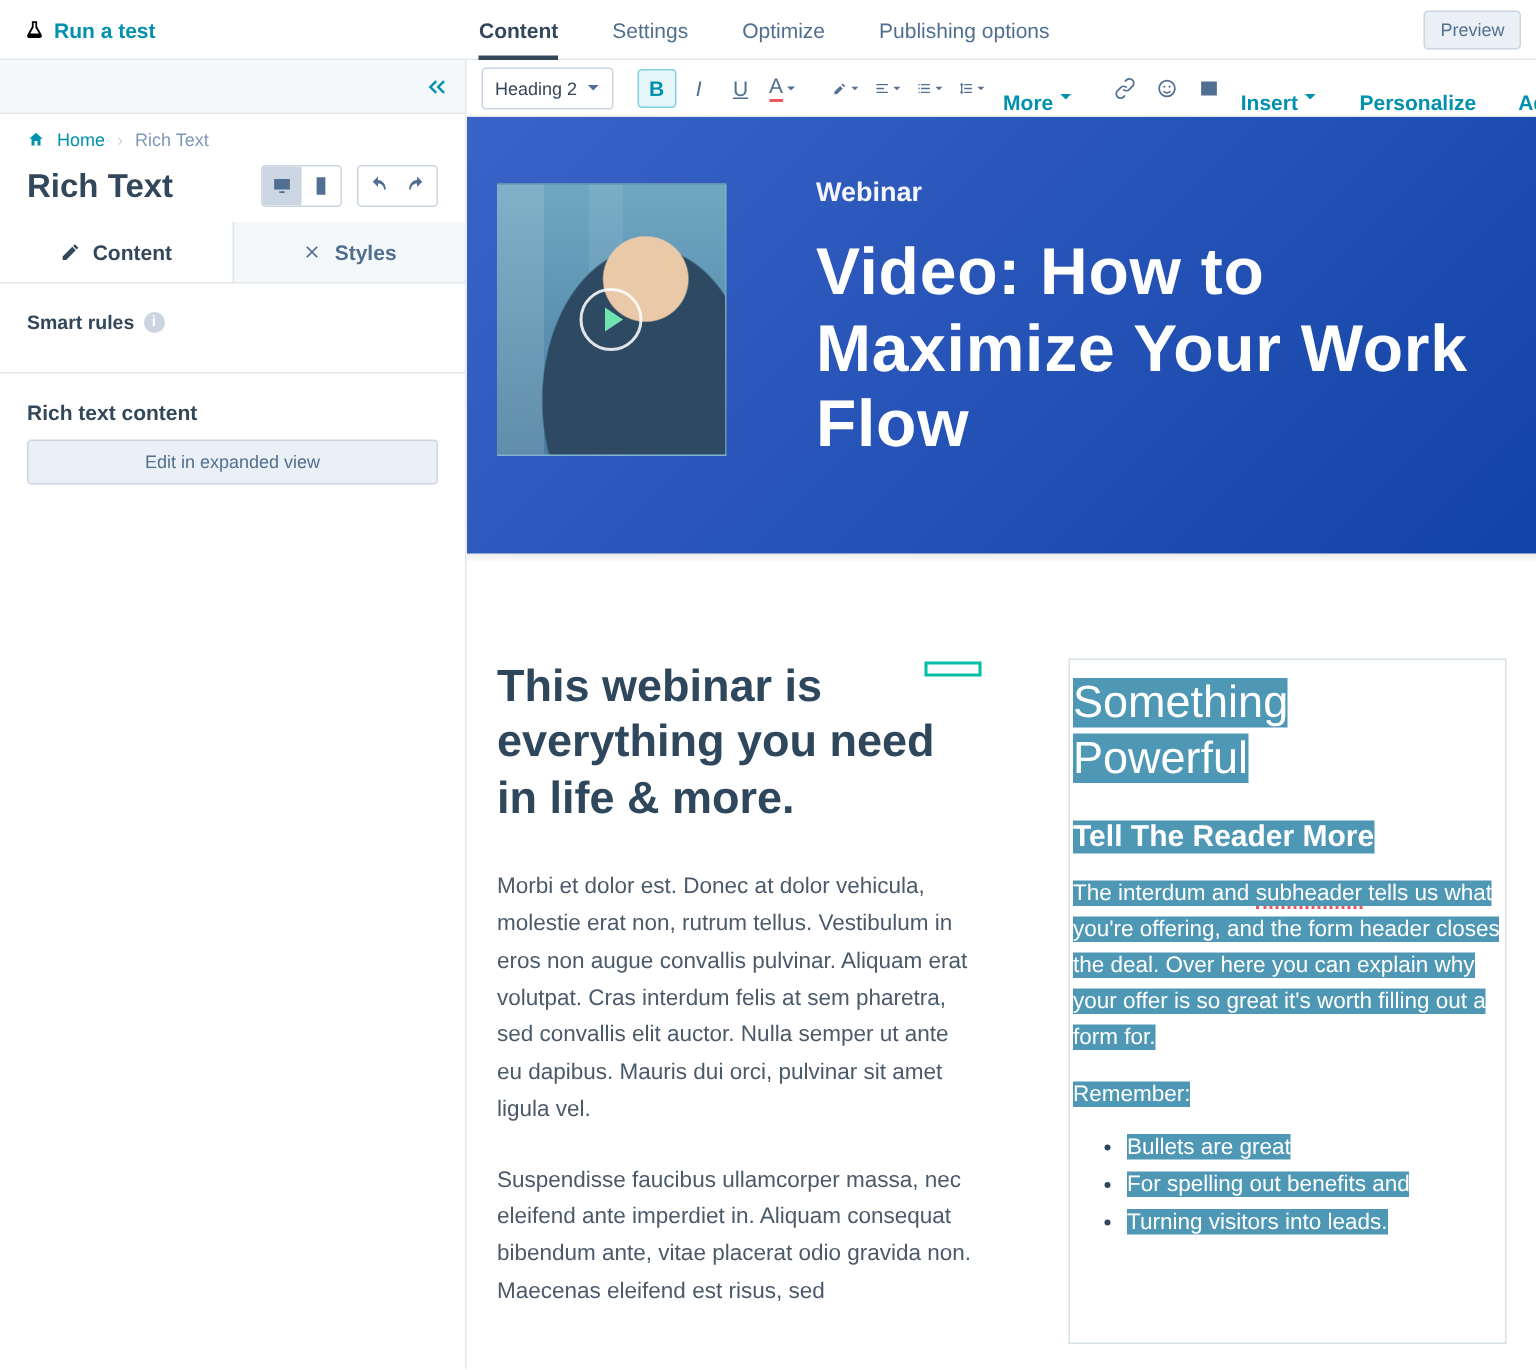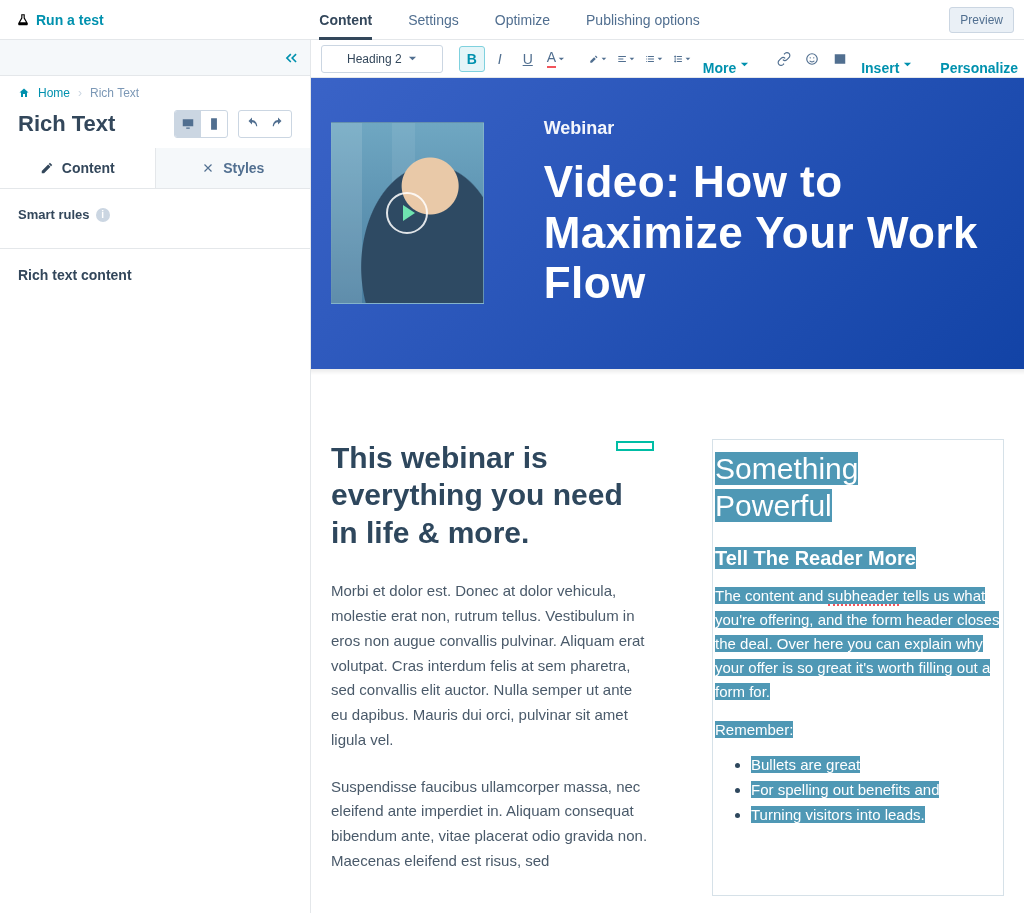--- a/index.html
+++ b/index.html
@@ -53,21 +53,21 @@
   .divider{height:1px;background:var(--border);margin:8px 0 0;}
   .rtc-label{font-weight:700;padding:18px 18px 10px;}
   .expand-btn{margin:0 18px;border:1px solid #cbd6e2;background:#eaf0f6;color:#516f90;border-radius:3px;padding:7px 12px;font-size:12px;}
   
   .content{flex:1;display:flex;flex-direction:column;overflow:hidden;}
   .toolbar{height:38px;border-bottom:1px solid var(--border);display:flex;align-items:center;padding:0 10px;gap:2px;background:#fff;white-space:nowrap;}
   .sep-v{width:1px;height:22px;background:var(--border);margin:0 6px;}
   .tb-btn{min-width:26px;height:26px;border-radius:3px;display:flex;align-items:center;justify-content:center;color:#516f90;cursor:pointer;padding:0 4px;}
   .tb-btn svg{width:14px;height:14px;fill:currentColor;}
   .tb-btn.active{background:#e5f5f8;border:1px solid #7fd1de;color:var(--teal-d);}
-  .heading-sel{border:1px solid #cbd6e2;border-radius:3px;height:28px;padding:0 25px;display:flex;align-items:center;gap:6px;font-size:12px;color:var(--text);}
+  .heading-sel{border:1px solid #cbd6e2;border-radius:3px;height:28px;padding:0 8px;display:flex;align-items:center;gap:6px;font-size:12px;color:var(--text);}
   .heading-sel svg{width:9px;height:9px;fill:#516f90;}
   .tb-link{color:var(--teal-d);font-weight:600;padding:0 6px;display:flex;align-items:flex-start;gap:4px;cursor:pointer;margin-top:18px;}
   .tb-link svg{width:9px;height:9px;fill:var(--teal-d);}
   .underline-red{border-bottom:2px solid #f2545b;padding-bottom:1px;}
   .stage{flex:1;overflow:auto;}
   .hero{background:linear-gradient(135deg,var(--hero1),var(--hero2));padding:40px 0 60px;display:flex;gap:60px;align-items:center;padding-left:20px;}
   .video-thumb{width:272px;height:182px;background:linear-gradient(180deg,#6fa7c2,#4a7ea0);border:1px solid rgba(255,255,255,.15);position:relative;overflow:hidden;}
   .video-thumb::before{content:"";position:absolute;inset:0;background:
     radial-gradient(circle at 65% 35%, #e9c9a8 0 28px, transparent 29px),
     radial-gradient(ellipse at 66% 80%, #2e4a63 0 70px, transparent 71px),
@@ -175,20 +175,21 @@
       </div>
     </div>
     <div class="section">
       <div class="section-label">
         <span>Smart rules</span>
         <span class="info">i</span>
       </div>
     </div>
     <div class="divider"></div>
     <div class="rtc-label">Rich text content</div>
+    <button class="expand-btn">Edit in expanded view</button>
   </div>
 
   <div class="content">
 
     <div class="toolbar">
       <div class="heading-sel">
         <span>Heading 2</span>
         <svg viewBox="0 0 10 10">
             <path d="M1 3l4 4 4-4z"></path>
           </svg>
@@ -297,21 +298,21 @@
         <div class="accent-box"></div>
         <div class="cols">
           <div class="col-left">
             <h2>This webinar is everything you need in life &amp; more.</h2>
             <p>Morbi et dolor est. Donec at dolor vehicula, molestie erat non, rutrum tellus. Vestibulum in eros non augue convallis pulvinar. Aliquam erat volutpat. Cras interdum felis at sem pharetra, sed convallis elit auctor. Nulla semper ut ante eu dapibus. Mauris dui orci, pulvinar sit amet ligula vel.</p>
             <p>Suspendisse faucibus ullamcorper massa, nec eleifend ante imperdiet in. Aliquam consequat bibendum ante, vitae placerat odio gravida non. Maecenas eleifend est risus, sed</p>
           </div>
           <div class="col-right">
             <h2><span class="sel">Something</span><br><span class="sel">Powerful</span></h2>
             <h3><span class="sel">Tell The Reader More</span></h3>
-            <p><span class="sel"><span>The content and </span><span class="spellerr">subheader</span><span> tells us what you're offering, and the form header closes the deal. Over here you can explain why your offer is so great it's worth filling out a form for.</span></span></p>
+            <p><span class="sel"><span>The interdum and </span><span class="spellerr">subheader</span><span> tells us what you're offering, and the form header closes the deal. Over here you can explain why your offer is so great it's worth filling out a form for.</span></span></p>
             <p><span class="sel">Remember:</span></p>
             <ul>
               <li><span class="sel">Bullets are great</span></li>
               <li><span class="sel">For spelling out benefits and</span></li>
               <li><span class="sel">Turning visitors into leads.</span></li>
             </ul>
           </div>
         </div>
       </div>
     </div>

